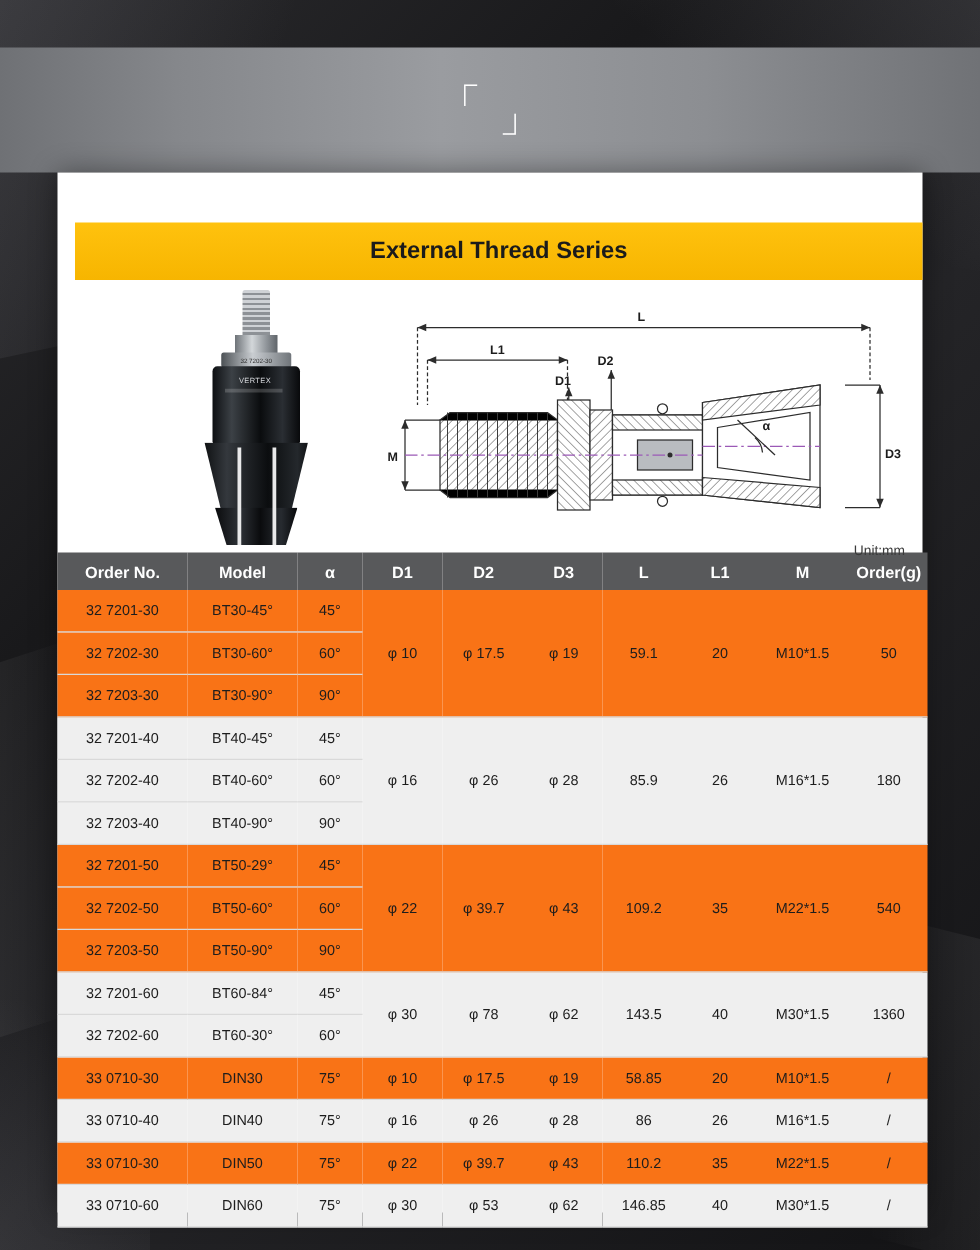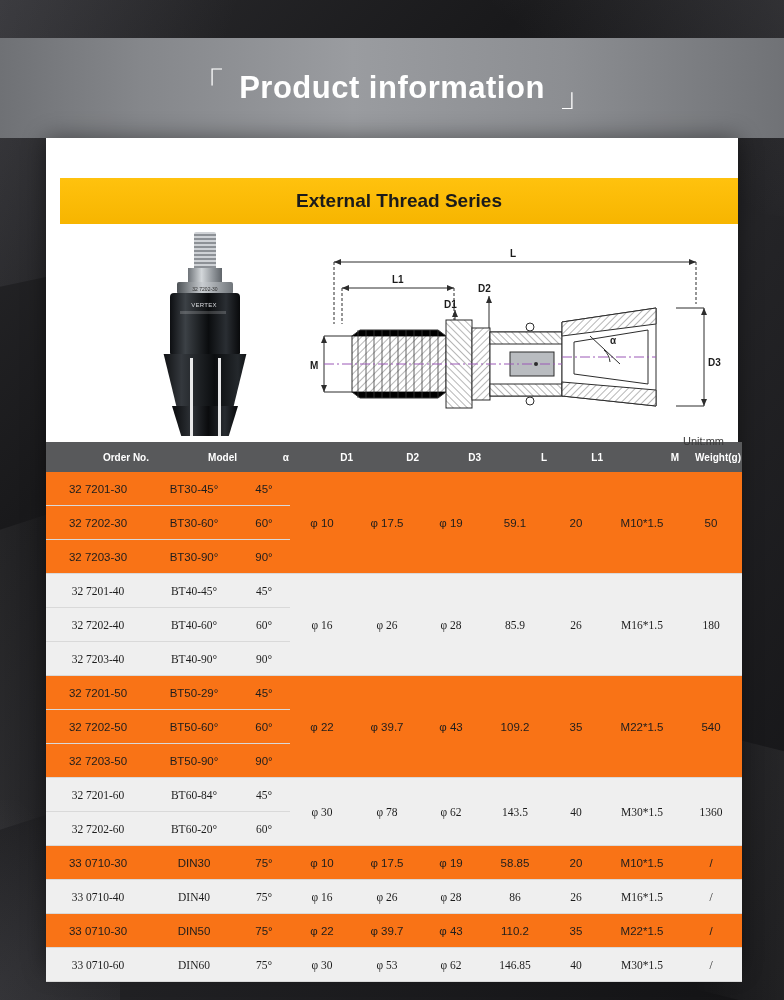--- a/index.html
+++ b/index.html
@@ -213,33 +213,32 @@
     border-collapse: collapse;
     table-layout: fixed;
     font-size: 11.5px;
     color: #202020;
   }
   table.spec thead th {
     background: #58595b;
     color: #ffffff;
     font-weight: bold;
     height: 28px;
-    font-size: 10px;
-    text-align: right;
+    font-size: 13px;
+    text-align: center;
     border: none;
   }
   table.spec td {
     height: 31px;
     text-align: center;
     border-bottom: 1px solid #d9d9d9;
     color: #1d1d1d;
   }
   table.spec tbody tr.shade td {
     background: #efefef;
-    font-family: Liberation Serif, serif;
   }
   table.spec tbody tr.plain td {
     background: #f97316;
   }
   .col-order { width: 104px; }
   .col-model { width: 88px; }
   .col-alpha { width: 52px; }
   .col-d1 { width: 64px; }
   .col-d2 { width: 66px; }
   .col-d3 { width: 62px; }
@@ -253,21 +252,20 @@
 
 <div class="page-bg">
   <div class="bg-streak s1"></div>
   <div class="bg-streak s2"></div>
   <div class="bg-streak s3"></div>
 </div>
 
 <div class="header-band">
   <div class="header-title-wrap">
     <span class="bracket">「</span>
-    <span class="header-title">Product information</span>
     <span class="bracket right">」</span>
   </div>
 </div>
 
 <div class="sheet">
 
   <div class="series-banner">
     <span class="label">External Thread Series</span>
   </div>
 
@@ -408,21 +406,21 @@
       <tr>
         <th>Order No.</th>
         <th>Model</th>
         <th>α</th>
         <th>D1</th>
         <th>D2</th>
         <th>D3</th>
         <th>L</th>
         <th>L1</th>
         <th>M</th>
-        <th>Weight(g)</th>
+        <th>Order(g)</th>
       </tr>
     </thead>
     <tbody id="spec-body">
         <tr class="plain">
           <td>32 7201-30</td>
           <td>BT30-45°</td>
           <td>45°</td>
           <td rowspan="3">φ 10</td>
           <td rowspan="3">φ 17.5</td>
           <td rowspan="3">φ 19</td>
@@ -492,21 +490,21 @@
           <td rowspan="2">φ 30</td>
           <td rowspan="2">φ 78</td>
           <td rowspan="2">φ 62</td>
           <td rowspan="2">143.5</td>
           <td rowspan="2">40</td>
           <td rowspan="2">M30*1.5</td>
           <td rowspan="2">1360</td>
         </tr>
         <tr class="shade">
           <td>32 7202-60</td>
-          <td>BT60-20°</td>
+          <td>BT60-30°</td>
           <td>60°</td>
         </tr>
         <tr class="plain">
           <td>33 0710-30</td>
           <td>DIN30</td>
           <td>75°</td>
           <td>φ 10</td>
           <td>φ 17.5</td>
           <td>φ 19</td>
           <td>58.85</td>

